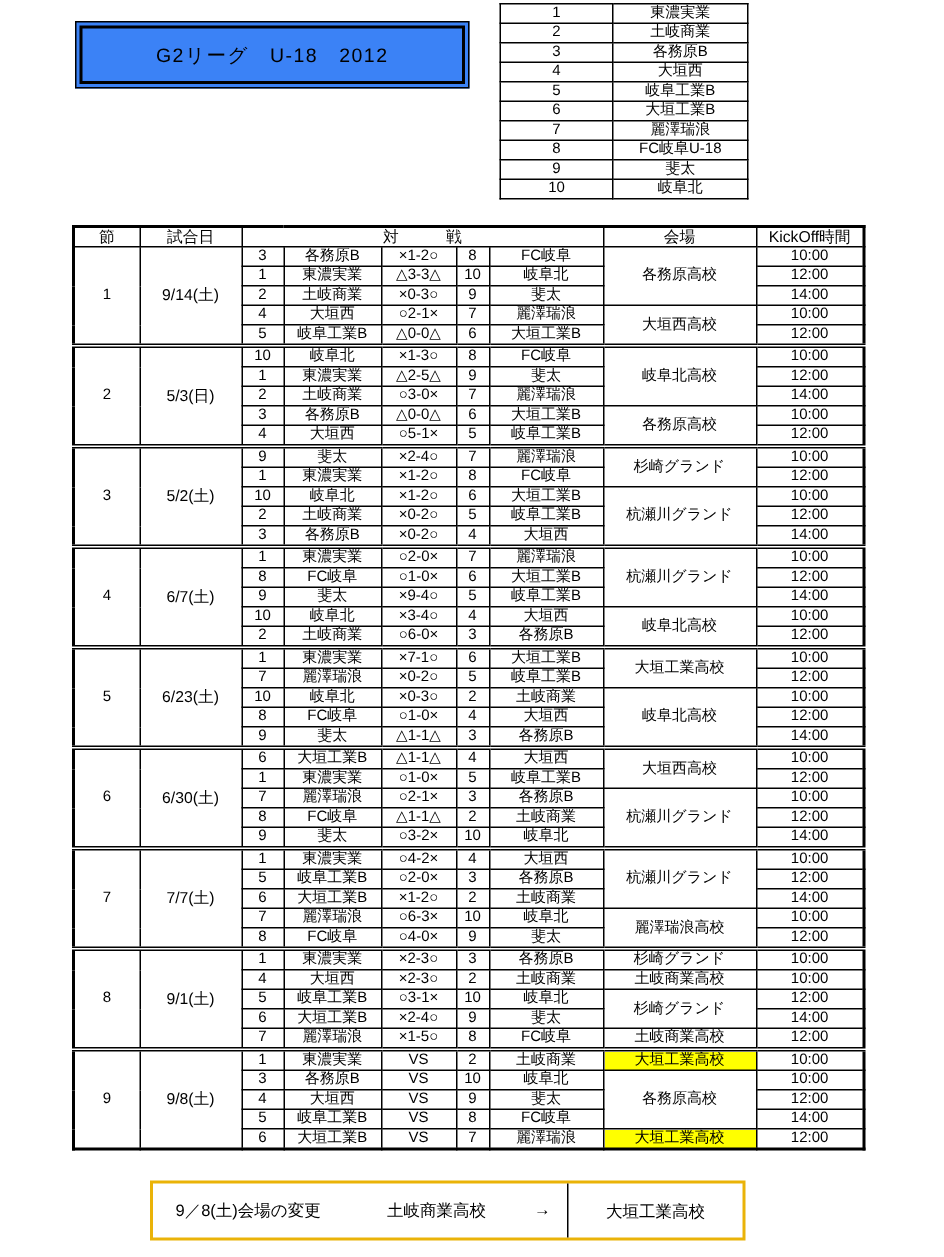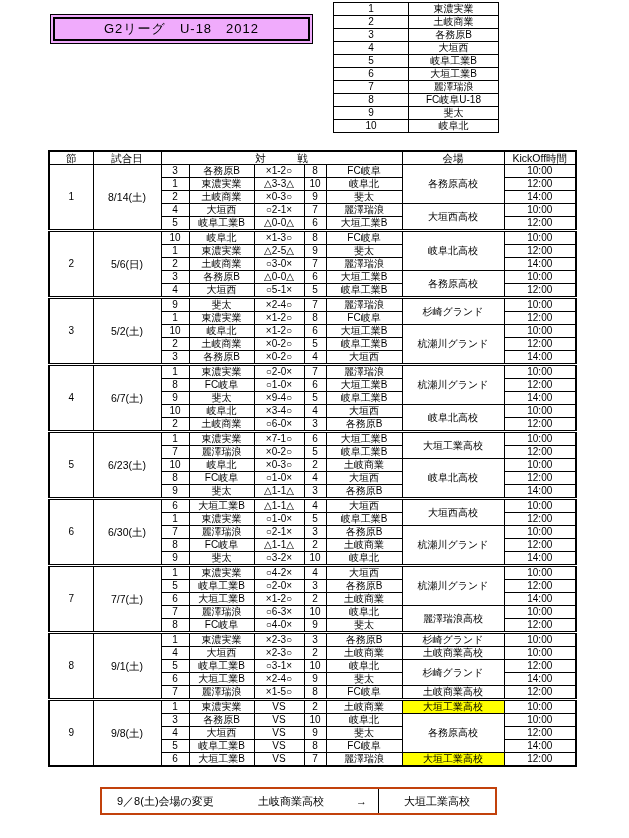--- a/index.html
+++ b/index.html
@@ -4,21 +4,21 @@
 <style>
   * { margin:0; padding:0; box-sizing:border-box; }
   html, body {
     width:629px; height:838px; background:#ffffff; color:#000;
     font-family:"Liberation Sans","DejaVu Sans",sans-serif;
     position:relative; overflow:hidden;
   }
   .abs { position:absolute; }
 
   
-  #title-box { left:50px; top:14px; width:263px; height:30px; border:1px solid #000; padding:2px; background:#f0abfc; }
+  #title-box { left:50px; top:14px; width:263px; height:45px; border:1px solid #000; padding:2px; background:#3b82f6; }
   #title-inner { width:100%; height:100%; border:2px solid #000; display:flex; align-items:center; justify-content:center; font-size:13px; letter-spacing:1px; }
 
   
   #teams { left:333px; top:2px; border-collapse:collapse; table-layout:fixed; }
   #teams td {
     border:1px solid #000; height:12.7px; line-height:12px; font-size:10px;
     text-align:center; vertical-align:middle; padding:0; white-space:nowrap; overflow:hidden;
   }
 
   
@@ -27,21 +27,21 @@
     border:1px solid #000; font-size:10px; font-weight:normal; text-align:center;
     vertical-align:middle; padding:0; line-height:12px; height:12.4px;
     white-space:nowrap; overflow:hidden;
   }
   #schedule thead th { font-size:10.5px; }
   #schedule tr.sec-start td { border-top:3px double #000; }
   #schedule td.hl { background:#ffff00; }
   #schedule td.date { font-size:10.5px; }
 
   
-  #note-box { left:100px; top:787px; width:397px; height:28px; border:2px solid #c2410c; background:#fff; }
+  #note-box { left:100px; top:787px; width:397px; height:40px; border:2px solid #eab308; background:#fff; }
   .note-text { position:absolute; top:50%; transform:translateY(-50%); font-size:11px; white-space:nowrap; }
   #note-label { left:15px; }
   #note-old { left:156px; }
   #note-arrow { left:254px; }
   #note-new {
     position:absolute; right:0; top:0; height:100%; width:117px;
     border-left:1px solid #000; display:flex; align-items:center; justify-content:center;
     font-size:11px; white-space:nowrap;
   }
 </style>
@@ -118,21 +118,21 @@
       <th>節</th>
       <th>試合日</th>
       <th colspan="5">対　　　戦</th>
       <th>会場</th>
       <th>KickOff時間</th>
     </tr>
   </thead>
   <tbody id="schedule-body">
       <tr>
         <td rowspan="5">1</td>
-        <td rowspan="5" class="date">8/14(土)</td>
+        <td rowspan="5" class="date">9/14(土)</td>
         <td>3</td>
         <td>各務原B</td>
         <td>×1-2○</td>
         <td>8</td>
         <td>FC岐阜</td>
         <td rowspan="3">各務原高校</td>
         <td>10:00</td>
       </tr>
       <tr>
         <td>1</td>
@@ -162,21 +162,21 @@
       <tr>
         <td>5</td>
         <td>岐阜工業B</td>
         <td>△0-0△</td>
         <td>6</td>
         <td>大垣工業B</td>
         <td>12:00</td>
       </tr>
       <tr class="sec-start">
         <td rowspan="5">2</td>
-        <td rowspan="5" class="date">5/6(日)</td>
+        <td rowspan="5" class="date">5/3(日)</td>
         <td>10</td>
         <td>岐阜北</td>
         <td>×1-3○</td>
         <td>8</td>
         <td>FC岐阜</td>
         <td rowspan="3">岐阜北高校</td>
         <td>10:00</td>
       </tr>
       <tr>
         <td>1</td>

